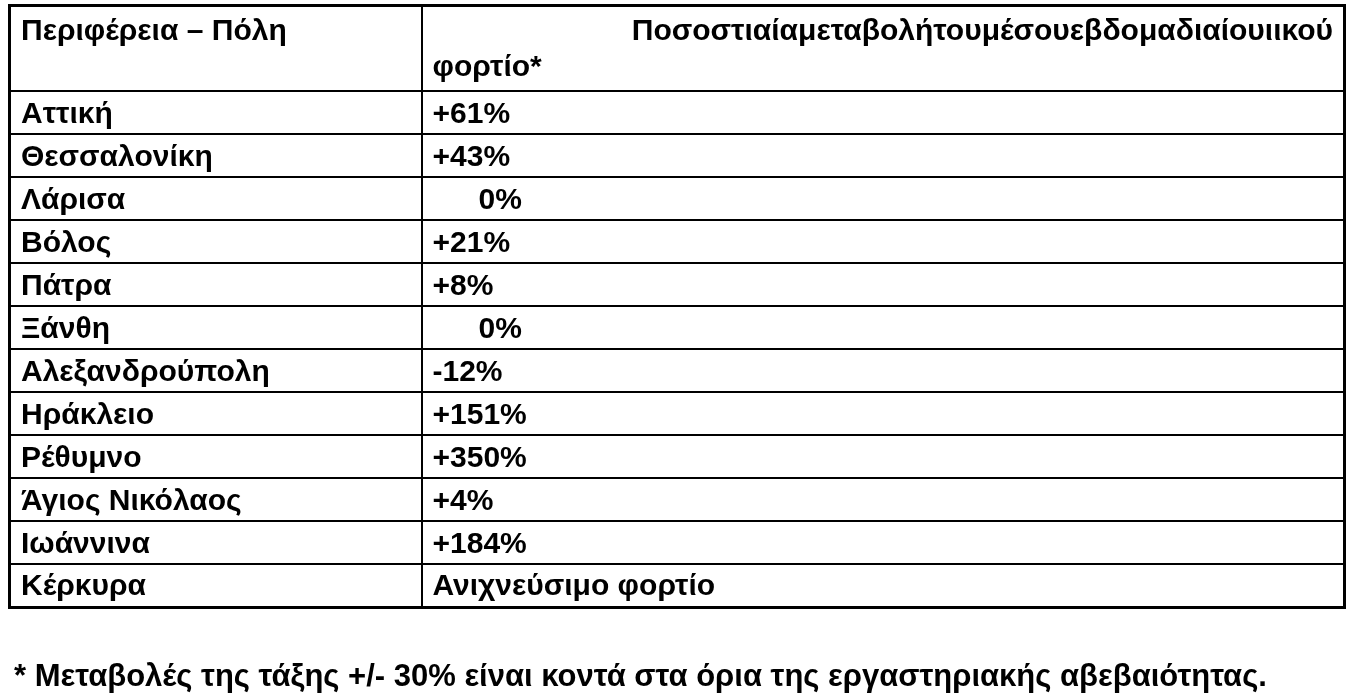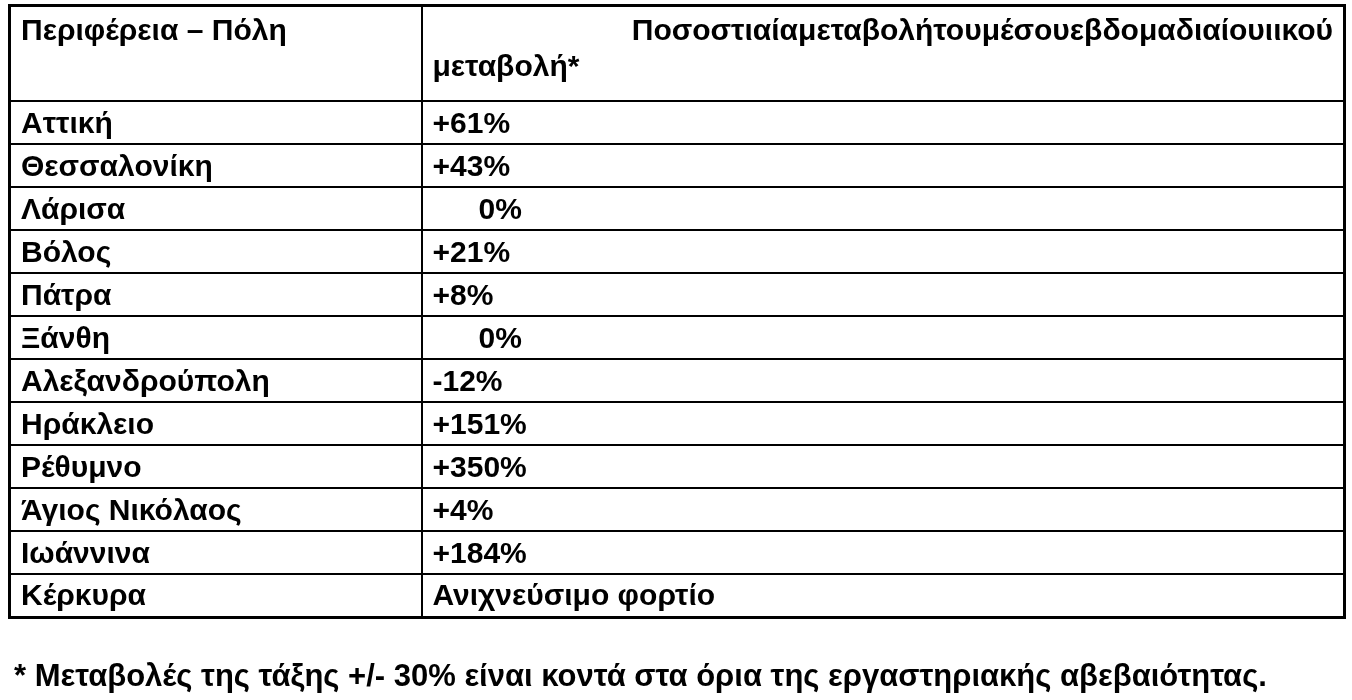--- a/index.html
+++ b/index.html
@@ -30,21 +30,21 @@
     padding: 0 10px;
     font-weight: 700;
     font-size: 30px;
     text-align: left;
     color: #000000;
     overflow: hidden;
   }
   .loads-table thead th {
     vertical-align: top;
     padding-top: 5px;
-    padding-bottom: 16px;
+    padding-bottom: 6px;
     line-height: 36px;
     height: 72px;
   }
   .loads-table tbody tr {
     height: 43px;
     margin-top: 43px;
   }
   .loads-table tbody td {
     vertical-align: middle;
     padding-top: 1px;
@@ -82,21 +82,21 @@
       <th>
         <div>
             <div class="jrow">
               <span>Ποσοστιαία</span>
               <span>μεταβολή</span>
               <span>του</span>
               <span>μέσου</span>
               <span>εβδομαδιαίου</span>
               <span>ιικού</span>
             </div>
-            <div>μεταβολή*</div>
+            <div>φορτίο*</div>
           </div>
       </th>
     </tr>
   </thead>
   <tbody>
     <tr>
       <td>Αττική</td>
       <td>+61%</td>
     </tr>
     <tr>

